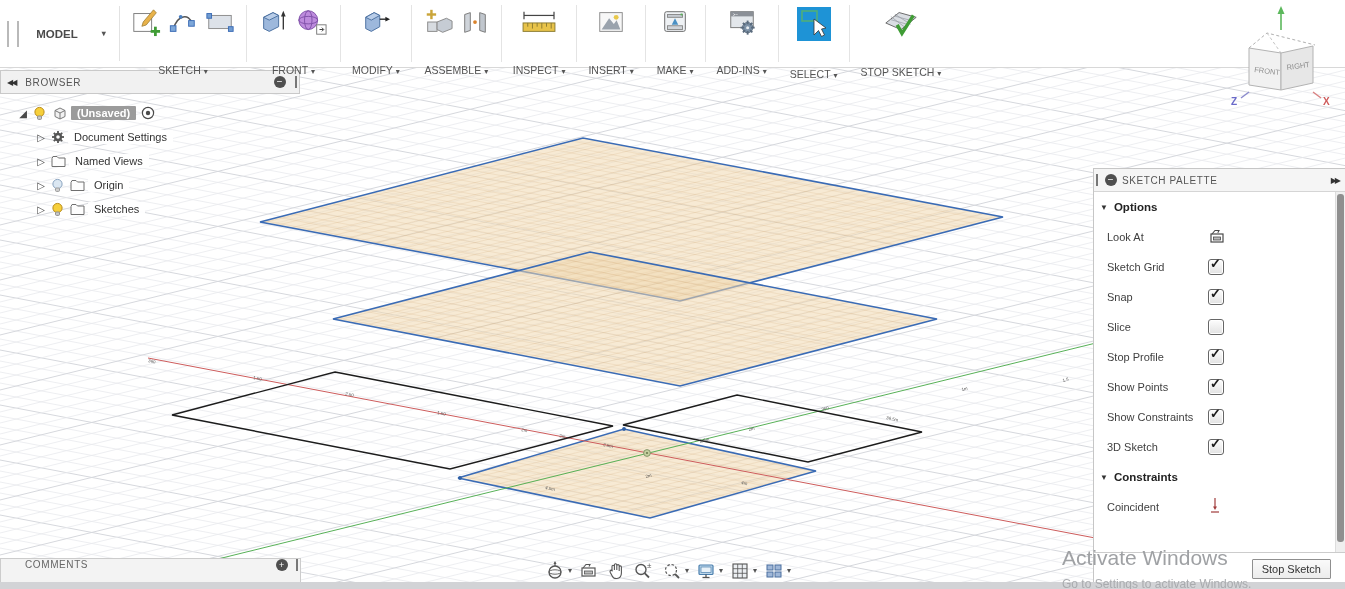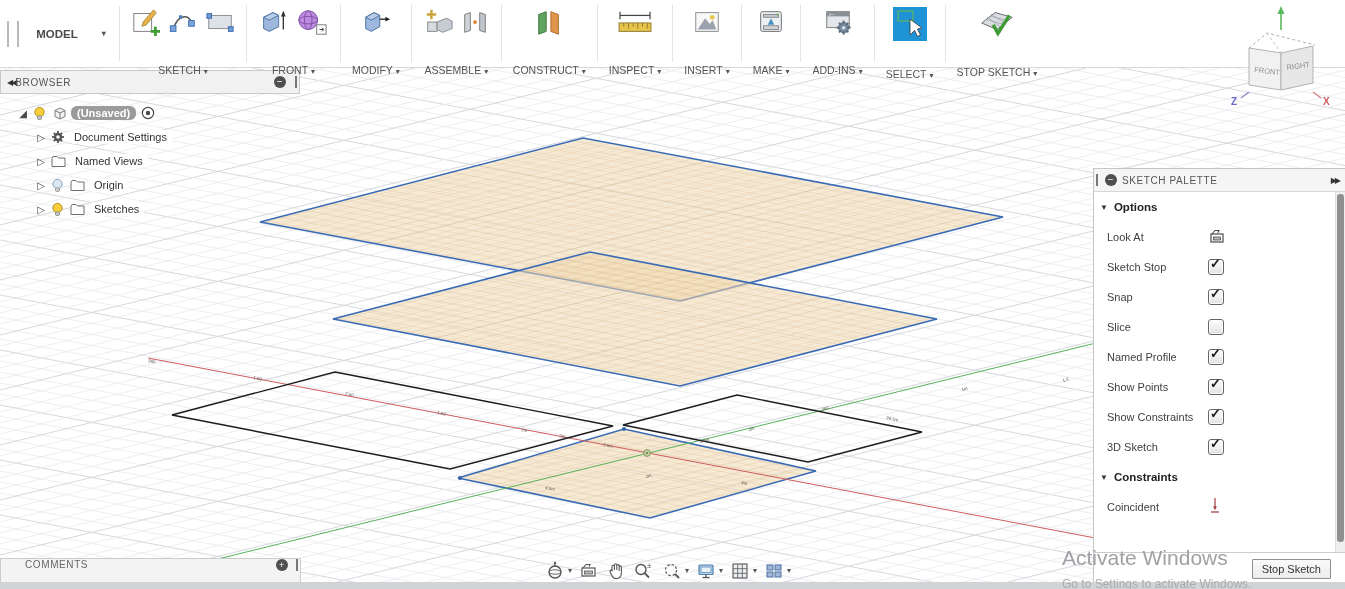--- a/index.html
+++ b/index.html
@@ -28,21 +28,21 @@
                 align-items:center;font-size:10px;color:#555;letter-spacing:.6px;}
   .minus-ico{width:12px;height:12px;border-radius:50%;background:#4f4f4f;color:#fff;
              display:inline-flex;align-items:center;justify-content:center;
              font-size:10px;line-height:10px;margin:0 5px;}
   .grip{width:2px;height:12px;background:#777;margin:0 2px 0 4px;}
 
   
   .browser{position:absolute;left:0;top:70px;width:300px;z-index:4;}
   .tree{padding:7px 0 0 0;}
   .tree-row{display:flex;align-items:center;height:24px;font-size:11px;color:#333;}
-  .chip{background:rgba(255,255,255,.95);padding:1px 6px;border-radius:6px;white-space:nowrap;}
+  .chip{background:rgba(255,255,255,.95);padding:1px 6px;border-radius:1px;white-space:nowrap;}
   .chip.sel{background:#9b9b9b;color:#fff;font-weight:bold;}
   .chip.iconchip{padding:0 3px;display:inline-flex;align-items:center;}
   .exp{width:14px;text-align:center;color:#4a4a4a;font-size:10px;cursor:pointer;}
   .treeicon{display:inline-flex;margin:0 3px;}
 
   
   .comments{position:absolute;left:0;top:558px;width:299px;height:24px;background:#f3f3f3;
             border:1px solid #ccc;display:flex;align-items:flex-start;z-index:4;
             font-size:10px;color:#666;letter-spacing:.6px;}
   .comments .label{margin-left:24px;}
@@ -521,31 +521,20 @@
               <polygon points="21,6 27,8 27,27 21,25" fill="#c0c6cd" stroke="#777"></polygon>
               <circle cx="16" cy="16" r="2" fill="#d9822b"></circle>
             </svg>
           </span>
         </div>
         <div class="tb-label"><span>ASSEMBLE</span><span class="caret">▾</span></div>
       </div>
       <div class="tb-group">
         <div class="tb-icons">
           <span class="tbicon">
-            <svg width="30" height="30" viewBox="0 0 32 32">
-              <polygon points="5,8 13,5 13,26 5,29" fill="#61a361" stroke="#3c7a3c"></polygon>
-              <polygon points="18,5 26,8 26,29 18,26" fill="#e0944d" stroke="#b06a28"></polygon>
-            </svg>
-          </span>
-        </div>
-        <div class="tb-label"><span>CONSTRUCT</span><span class="caret">▾</span></div>
-      </div>
-      <div class="tb-group">
-        <div class="tb-icons">
-          <span class="tbicon">
             <svg width="44" height="30" viewBox="0 0 46 32">
               <line x1="7" y1="9" x2="39" y2="9" stroke="#444" stroke-width="1.3"></line>
               <line x1="7" y1="5" x2="7" y2="13" stroke="#444" stroke-width="1.3"></line>
               <line x1="39" y1="5" x2="39" y2="13" stroke="#444" stroke-width="1.3"></line>
               <rect x="6" y="17" width="34" height="9" fill="#e8c34a" stroke="#8a7a30"></rect>
               <g stroke="#8a7a30">
                 <line x1="11" y1="17" x2="11" y2="21"></line>
                 <line x1="16" y1="17" x2="16" y2="23"></line>
                 <line x1="21" y1="17" x2="21" y2="21"></line>
                 <line x1="26" y1="17" x2="26" y2="23"></line>
@@ -633,21 +622,21 @@
           </span>
         </div>
         <div class="tb-label"><span>STOP SKETCH</span><span class="caret">▾</span></div>
       </div>
     </div>
 </div>
 
 <div class="browser">
   <div class="panel-header">
     <span style="margin-left:6px;color:#333;font-size:8px;letter-spacing:-2px;">◀◀</span>
-    <span style="">BROWSER</span>
+    <span style="margin-left:10px;">BROWSER</span>
     <span class="minus-ico" style="margin-left:auto;">−</span>
     <span class="grip"></span>
   </div>
   <div class="tree" id="browser-tree">
       <div class="tree-row" style="padding-left: 16px;">
         <span class="exp">◢</span>
         <span class="treeicon">
           <svg width="13" height="15" viewBox="0 0 13 15">
             <circle cx="6.5" cy="6" r="4.6" fill="#f6cf3a" stroke="#ba8c1a"></circle>
             <rect x="4.5" y="10" width="4" height="3.4" rx="1" fill="#c9c9c9" stroke="#8f8f8f"></rect>
@@ -816,37 +805,37 @@
       </div>
       <div class="pal-row">
         <span class="rlabel">Look At</span>
         <span><svg width="18" height="16" viewBox="0 0 18 16">
             <rect x="3" y="6" width="12" height="8" fill="#fff" stroke="#4a4a4a" stroke-width="1.2"></rect>
             <rect x="5.5" y="9" width="7" height="3" fill="#b9b9b9" stroke="#4a4a4a" stroke-width=".8"></rect>
             <path d="M4 6 L7 2.5 L11 2.5 L9.8 4.8" fill="none" stroke="#4a4a4a" stroke-width="1.1"></path>
           </svg></span>
       </div>
       <div class="pal-row">
-        <span class="rlabel">Sketch Stop</span>
+        <span class="rlabel">Sketch Grid</span>
         <span class="cbox">
           <span class="ck">✓</span>
         </span>
       </div>
       <div class="pal-row">
         <span class="rlabel">Snap</span>
         <span class="cbox">
           <span class="ck">✓</span>
         </span>
       </div>
       <div class="pal-row">
         <span class="rlabel">Slice</span>
         <span class="cbox"></span>
       </div>
       <div class="pal-row">
-        <span class="rlabel">Named Profile</span>
+        <span class="rlabel">Stop Profile</span>
         <span class="cbox">
           <span class="ck">✓</span>
         </span>
       </div>
       <div class="pal-row">
         <span class="rlabel">Show Points</span>
         <span class="cbox">
           <span class="ck">✓</span>
         </span>
       </div>

